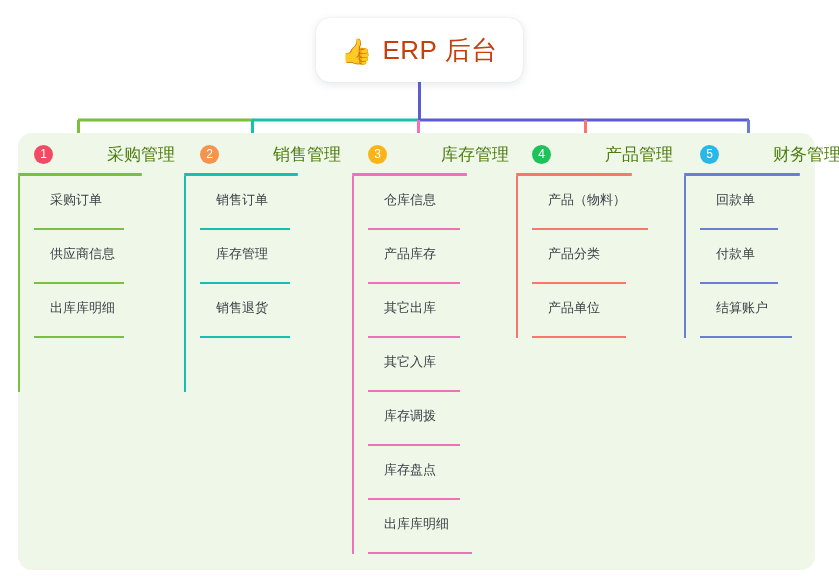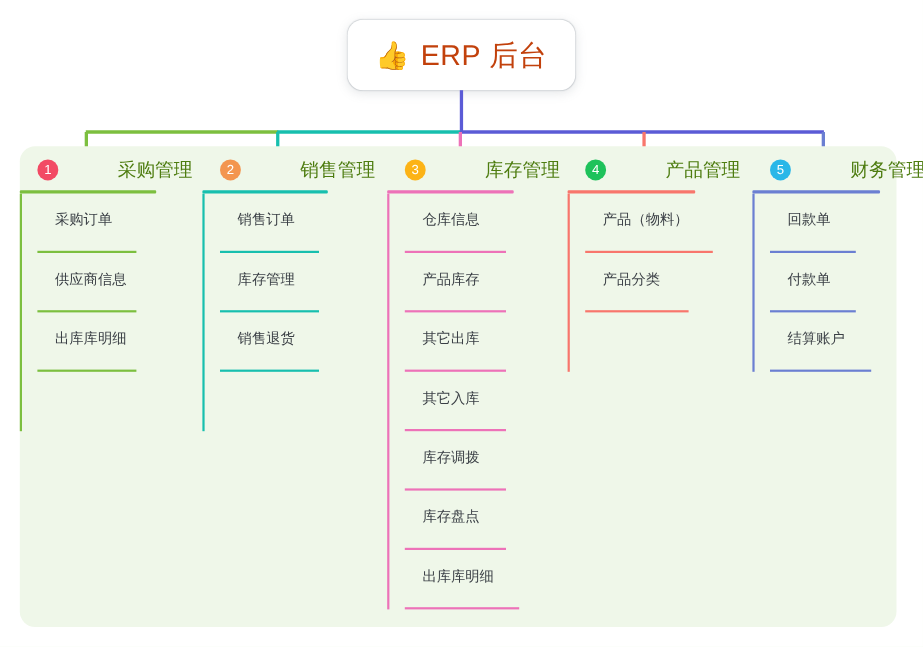--- a/index.html
+++ b/index.html
@@ -257,20 +257,24 @@
         <div class="leaf-wrap">
           <div class="spine" style="background: rgb(248, 118, 108); height: 162px; left: 0px;"></div>
           <div class="leaf">
             <span class="leaf-label">产品（物料）</span>
             <div class="leaf-rule" style="width: 116px; background: rgb(248, 118, 108);"></div>
           </div>
           <div class="leaf">
             <span class="leaf-label">产品分类</span>
             <div class="leaf-rule" style="width: 94px; background: rgb(248, 118, 108);"></div>
           </div>
+          <div class="leaf">
+            <span class="leaf-label">产品单位</span>
+            <div class="leaf-rule" style="width: 94px; background: rgb(248, 118, 108);"></div>
+          </div>
         </div>
       </div>
       <div class="col" style="left: 684px;">
         <div class="col-head">
           <span class="badge" style="background: rgb(41, 183, 232);">5</span>
           <span class="head-label">财务管理</span>
         </div>
         <div class="head-rule" style="width: 116px; background: rgb(107, 127, 210); margin-left: 0px;"></div>
         <div class="leaf-wrap">
           <div class="spine" style="background: rgb(107, 127, 210); height: 162px; left: 0px;"></div>

